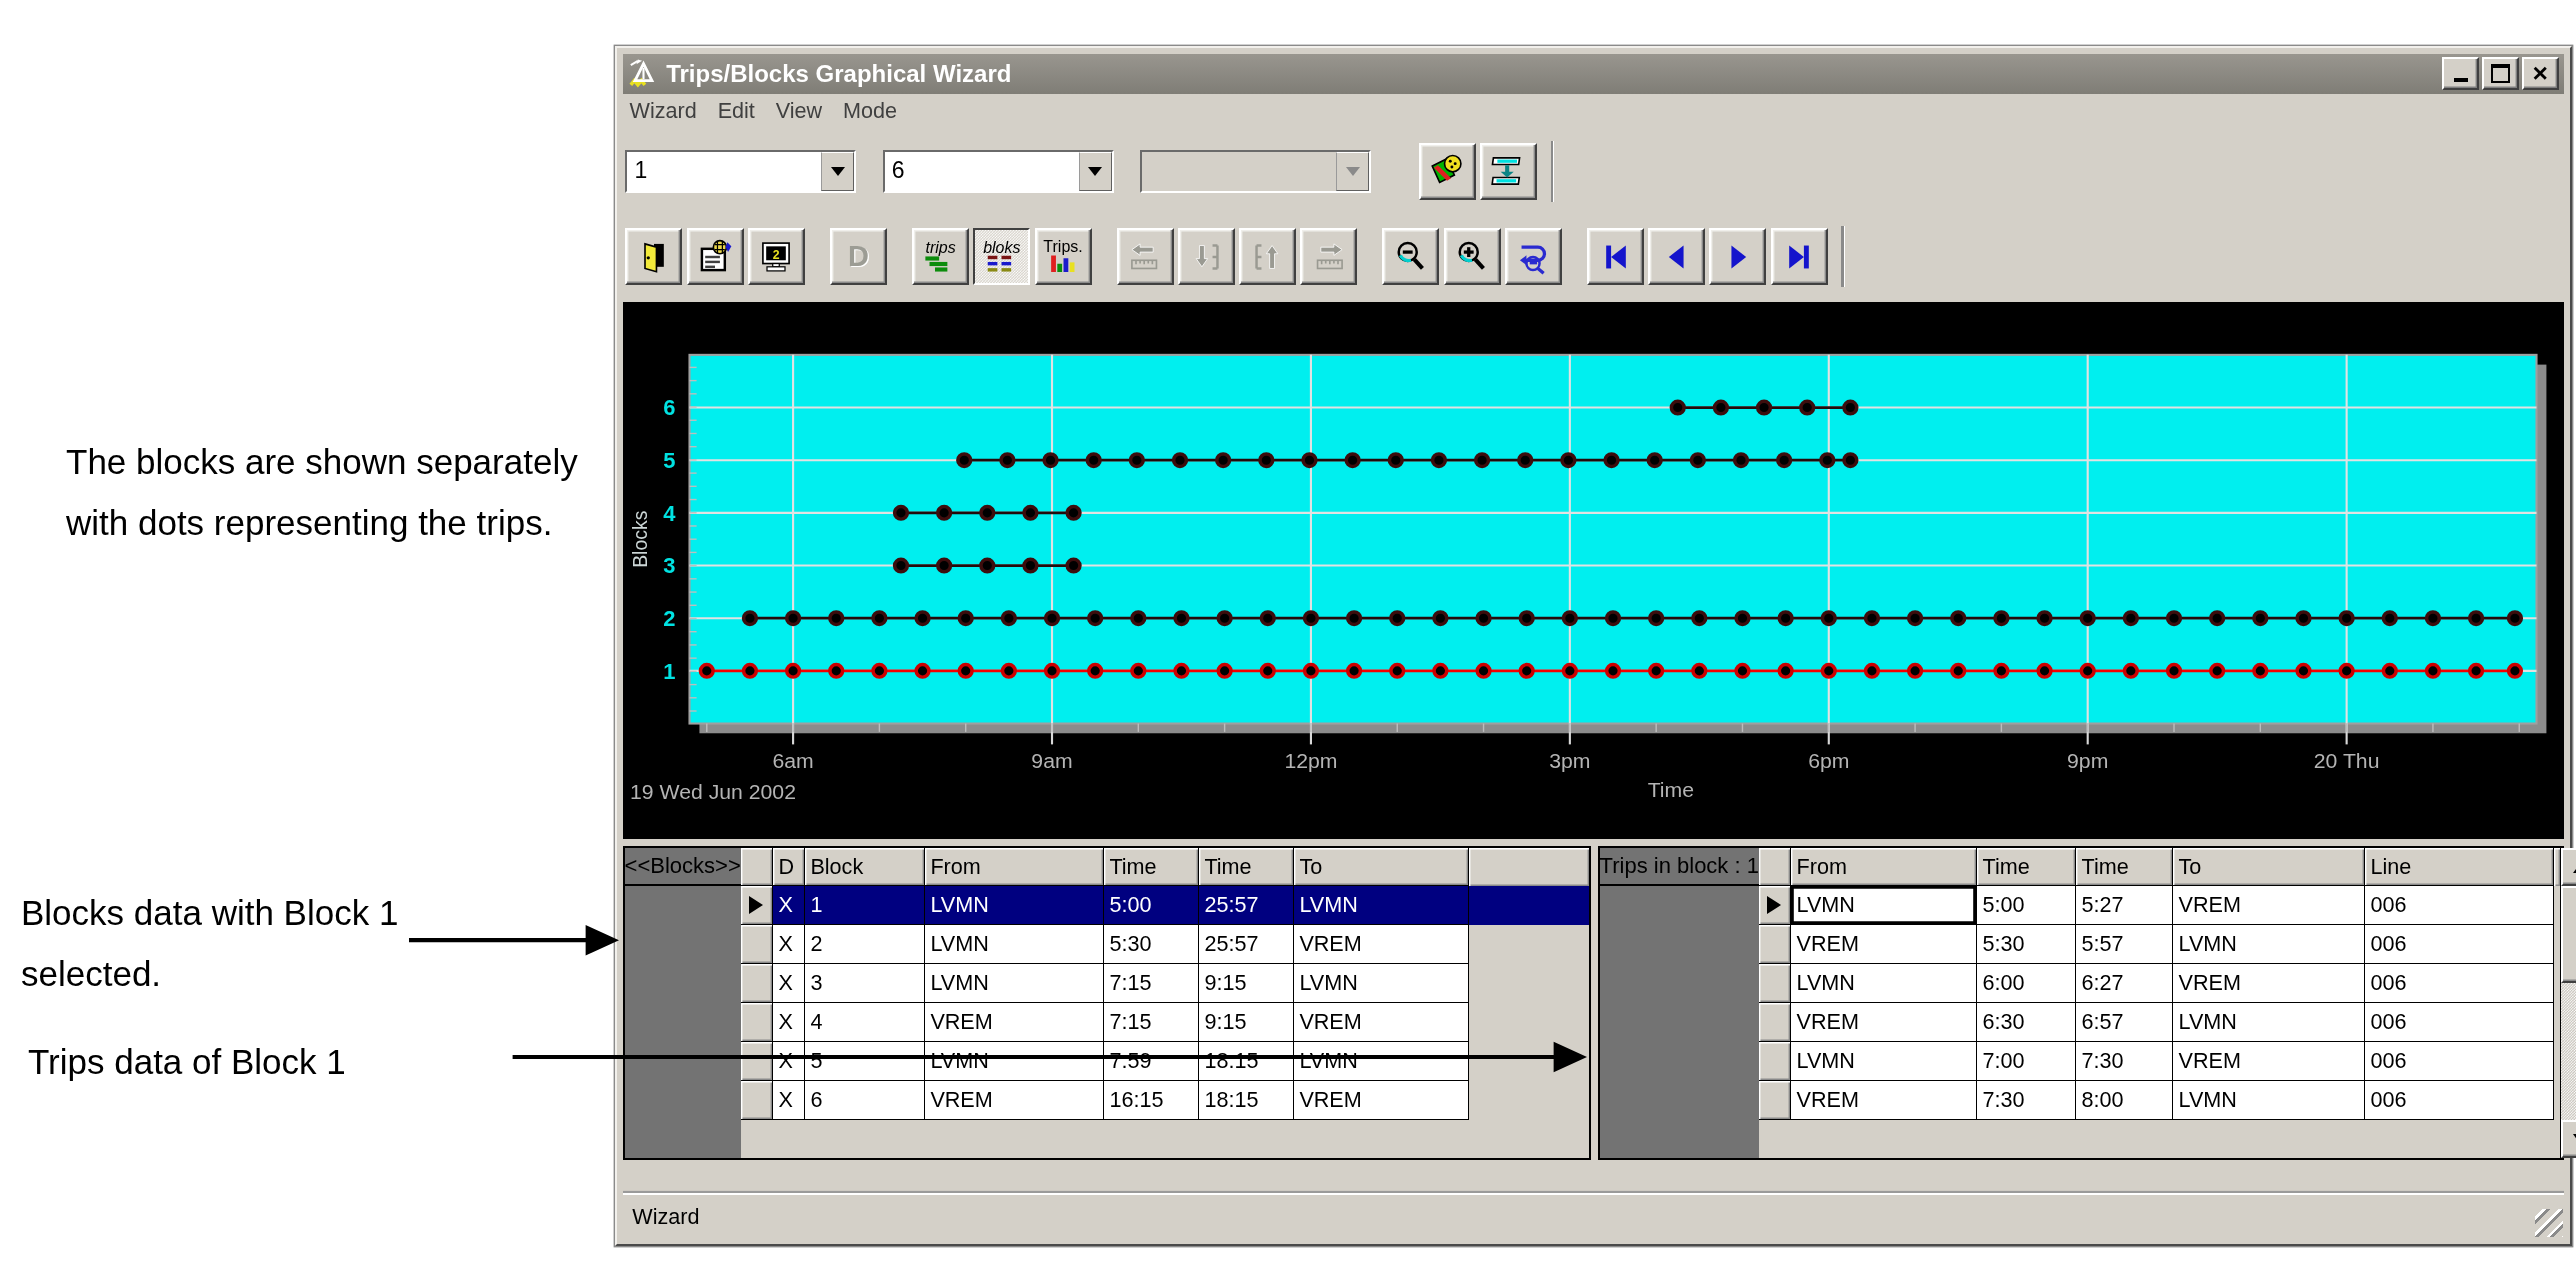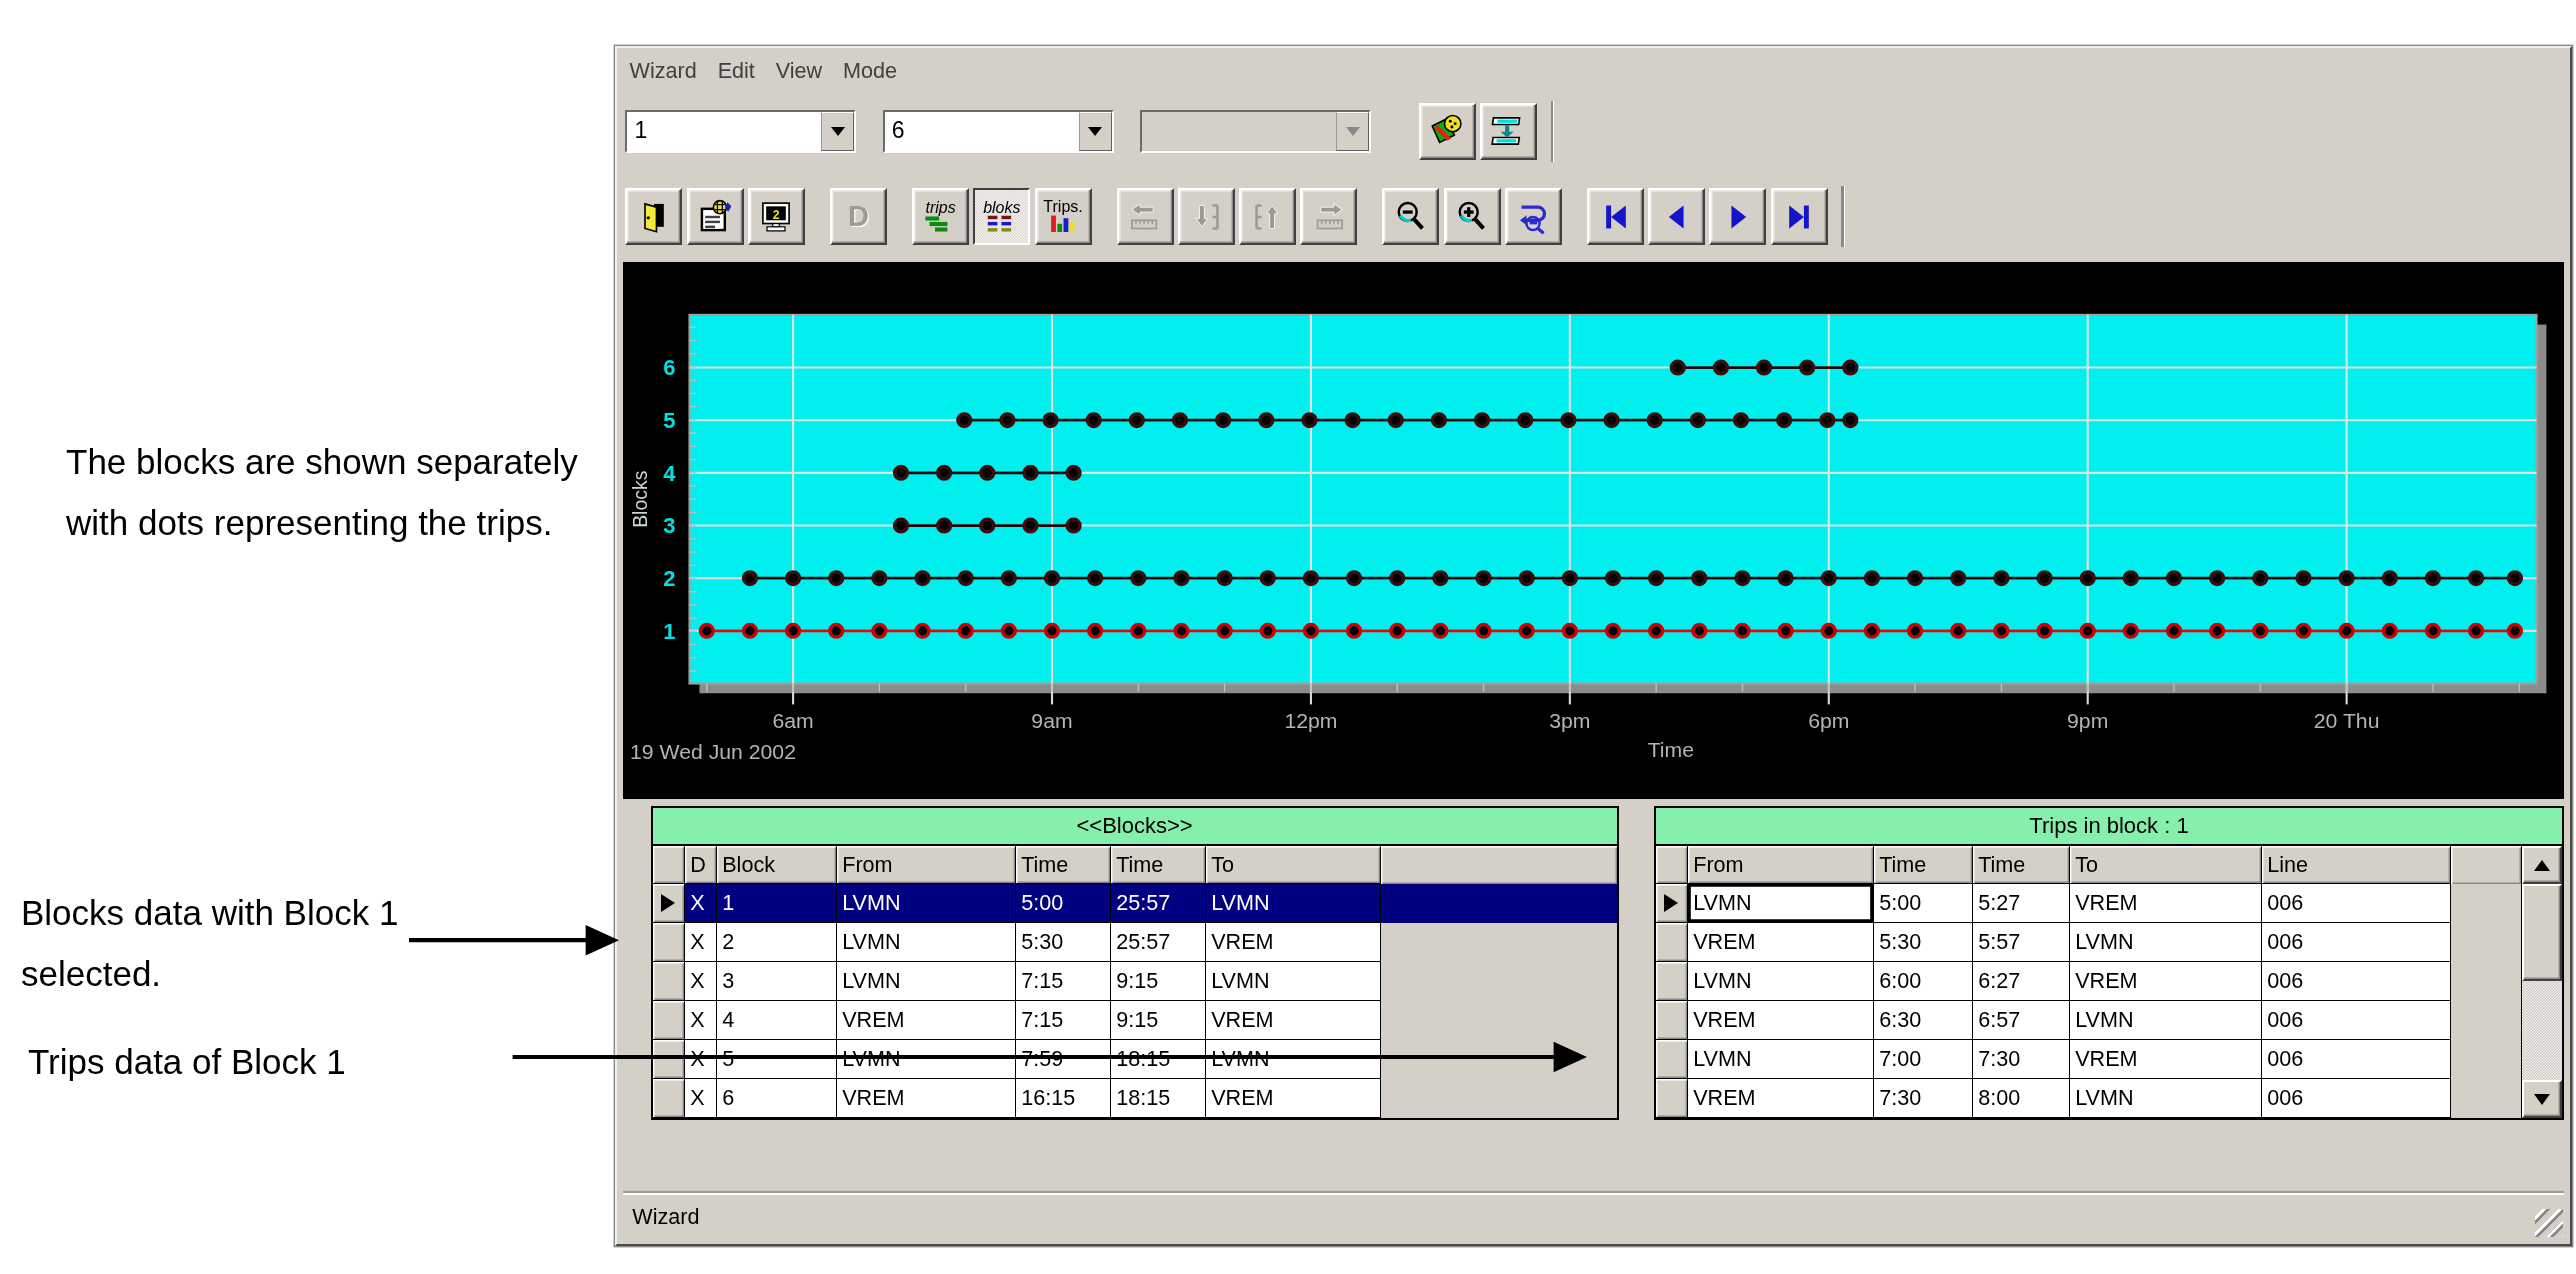--- a/index.html
+++ b/index.html
@@ -50,21 +50,21 @@
   .big-d{font-size:29px;font-weight:bold;color:#9c9c94;text-shadow:1.4px 1.4px 0 #ffffff;}
   .tbsep{width:21px;height:7px;flex:none;}
   .tbline{width:2.1px;height:61px;background:#8a8a8a;border-right:1.4px solid #fff;margin:0 9.7px;flex:none;}
 
   
   #chart{height:537px;background:#000;margin-top:2.8px;flex:none;position:relative;}
   #chart svg{position:absolute;left:0;top:0;width:100%;height:100%;}
 
   
   #panels{display:flex;gap:7px;margin-top:7px;flex:none;height:314px;}
-  .panel{border:2.8px solid #000;background:#86efac;box-sizing:border-box;display:flex;flex-direction:column;margin-left:28px;}
+  .panel{border:2.8px solid #000;background:#737373;box-sizing:border-box;display:flex;flex-direction:row;}
   #blocks-panel{width:968px;flex:none;}
   #trips-panel{flex:1;}
   .panel-title{height:36px;border-bottom:2.1px solid #000;display:flex;align-items:center;justify-content:center;
                font-size:22px;color:#000;flex:none;}
   .grid-zone{flex:1;display:flex;}
   .grid{display:flex;flex-direction:column;}
   .grid-row{display:flex;flex:none;height:39px;}
   .grid-row.hdr{height:38px;}
   .cell{box-sizing:border-box;border-right:1.4px solid #000;border-bottom:1.4px solid #000;
         font-size:21.6px;color:#000;background:#fff;display:flex;align-items:center;padding-left:5.6px;overflow:hidden;}
@@ -107,20 +107,39 @@
       <polygon points="842,1330 890,1352 842,1374" fill="#000"></polygon>
     </g>
     <g>
       <line x1="737" y1="1520" x2="2238" y2="1520" stroke="#000" stroke-width="6"></line>
       <polygon points="2234,1498 2282,1520 2234,1542" fill="#000"></polygon>
     </g>
   </svg>
 
   <div id="win">
 
+    <div id="titlebar">
+      <svg width="31" height="31" viewBox="0 0 44 44">
+        <polyline points="4,38 9,32 14,38 19,32 24,38" fill="none" stroke="#e8e020" stroke-width="5"></polyline>
+        <polygon points="22,8 34,32 10,32" fill="none" stroke="#fff" stroke-width="4"></polygon>
+        <line x1="22" y1="14" x2="22" y2="30" stroke="#fff" stroke-width="3"></line>
+        <line x1="4" y1="10" x2="14" y2="4" stroke="#fff" stroke-width="3"></line>
+        <polygon points="14,2 20,4 12,9" fill="#fff"></polygon>
+      </svg>
+      <span id="title-text">Trips/Blocks Graphical Wizard</span>
+      <div class="tb-btn">
+          <div class="glyph-min"></div>
+        </div>
+      <div class="tb-btn">
+          <div class="glyph-max"></div>
+        </div>
+      <div class="tb-btn">
+          <div class="glyph-close">×</div>
+        </div>
+    </div>
 
     <div id="menubar">
       <span class="menu-item">Wizard</span>
       <span class="menu-item">Edit</span>
       <span class="menu-item">View</span>
       <span class="menu-item">Mode</span>
     </div>
 
     <div id="toolbar1" class="toolbar">
       <div class="combo">

